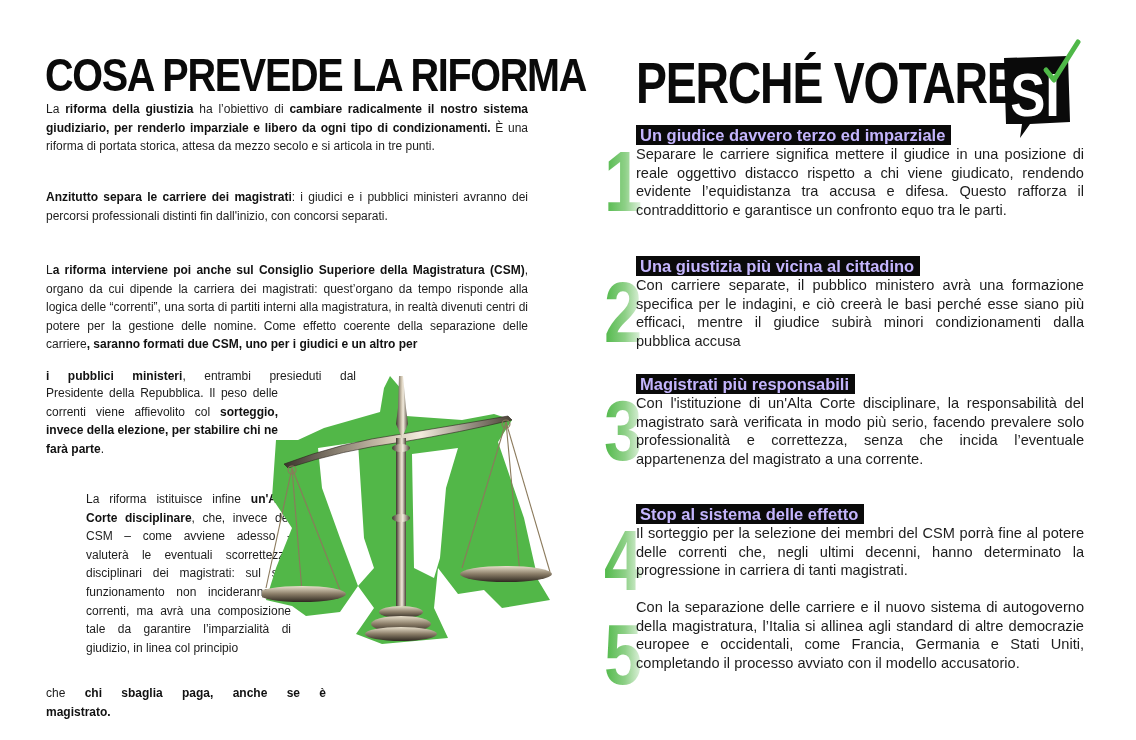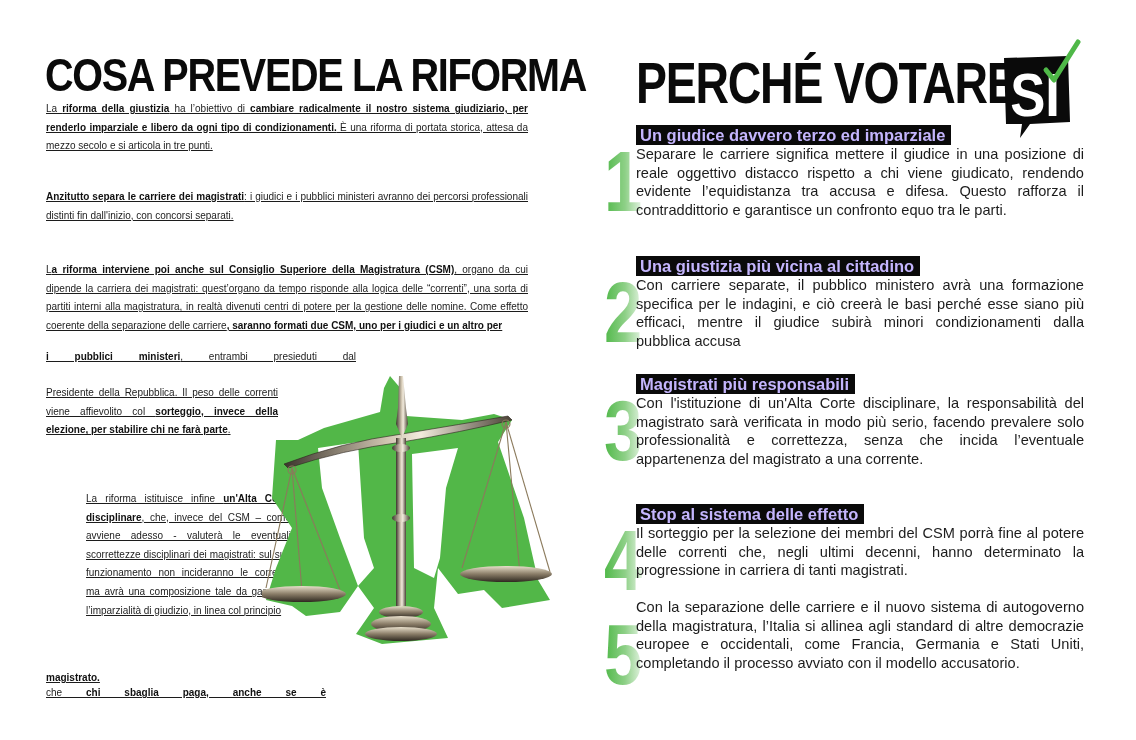--- a/index.html
+++ b/index.html
@@ -6,26 +6,26 @@
   body { width: 1136px; height: 740px; position: relative; overflow: hidden; font-family: "Liberation Sans", sans-serif; color: #1a1a1a; }
 
   
   .left-title {
     position: absolute; left: 45px; top: 50px;
     font-family: "Liberation Sans", sans-serif; font-weight: 700;
     font-size: 46px; letter-spacing: -1.5px; line-height: 50px;
     transform: scaleX(0.86); transform-origin: left top;
     color: #0a0a0a; white-space: nowrap;
   }
-  .para { position: absolute; left: 46px; font-size: 10px; line-height: 18.6px; text-align: justify; color: #1c1c1c; text-decoration: underline; }
+  .para { position: absolute; left: 46px; font-size: 12px; line-height: 18.6px; text-align: justify; color: #1c1c1c; }
   .para b { font-weight: 700; color: #111; }
   #p1 { top: 100px; width: 482px; }
   #p2 { top: 188px; width: 482px; }
   #p3 { top: 261px; width: 482px; }
-  #p3b { top: 348px; width: 310px; }
+  #p3b { top: 367px; width: 310px; }
   #p4 { top: 384px; width: 232px; }
   #p5 { top: 490px; width: 205px; margin-left: 40px; }
   #p6 { top: 611px; width: 280px; text-align: center; }
   #p6b { top: 684px; width: 280px; }
   .tight-justify { text-align-last: justify; }
 
   
   #scale-art { position: absolute; left: 262px; top: 368px; width: 308px; height: 280px; }
 
   
@@ -67,21 +67,21 @@
 
 <div class="para" id="p3"><span>L</span><b>a riforma interviene poi anche sul Consiglio Superiore della Magistratura (CSM)</b><span>, organo da cui dipende la carriera dei magistrati: quest’organo da tempo risponde alla logica delle “correnti”, una sorta di partiti interni alla magistratura, in realtà divenuti centri di potere per la gestione delle nomine. Come effetto coerente della separazione delle carriere</span><b>, saranno formati due CSM, uno per i giudici e un altro per</b></div>
 
 <div class="para tight-justify" id="p3b"><b>i pubblici ministeri</b><span>, entrambi presieduti dal</span></div>
 
 <div class="para" id="p4"><span>Presidente della Repubblica. Il peso delle correnti viene affievolito col </span><b>sorteggio, invece della elezione, per stabilire chi ne farà parte</b><span>.</span></div>
 
 <div class="para" id="p5"><span>La riforma istituisce infine </span><b>un'Alta Corte disciplinare</b><span>, che, invece del CSM – come avviene adesso - valuterà le eventuali scorrettezze disciplinari dei magistrati: sul suo funzionamento non incideranno le correnti, ma avrà una composizione tale da garantire l’imparzialità di giudizio, in linea col principio</span></div>
 
 <div class="para tight-justify" id="p6" style="top:684px;"><span>che </span><b>chi sbaglia paga, anche se è</b></div>
-<div class="para" id="p6b" style="top:669px;"><b>magistrato.</b></div>
+<div class="para" id="p6b" style="top:703px;"><b>magistrato.</b></div>
 
 <svg id="scale-art" viewBox="0 0 308 280">
   <defs>
     <linearGradient id="metal" x1="0" x2="1">
       <stop offset="0" stop-color="#3b342c"></stop>
       <stop offset="0.45" stop-color="#cfc4b0"></stop>
       <stop offset="0.6" stop-color="#f2ebdd"></stop>
       <stop offset="1" stop-color="#4a4236"></stop>
     </linearGradient>
     <linearGradient id="pan" x1="0" x2="0" y1="0" y2="1">

